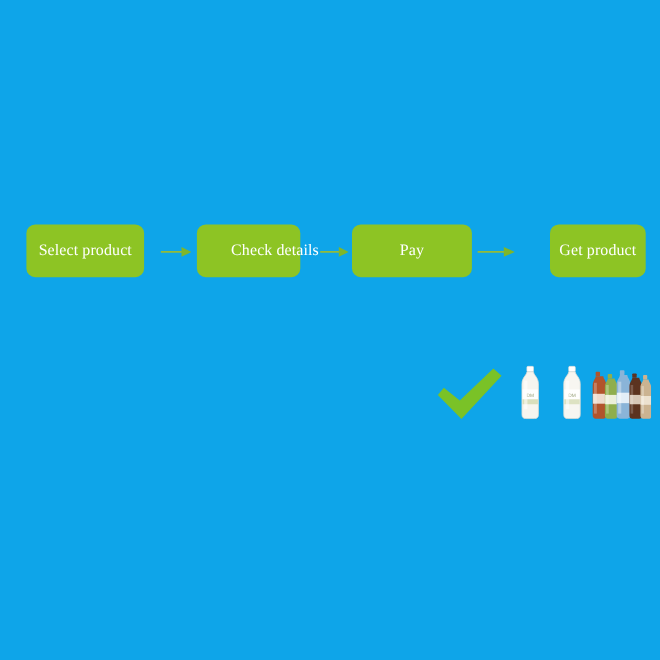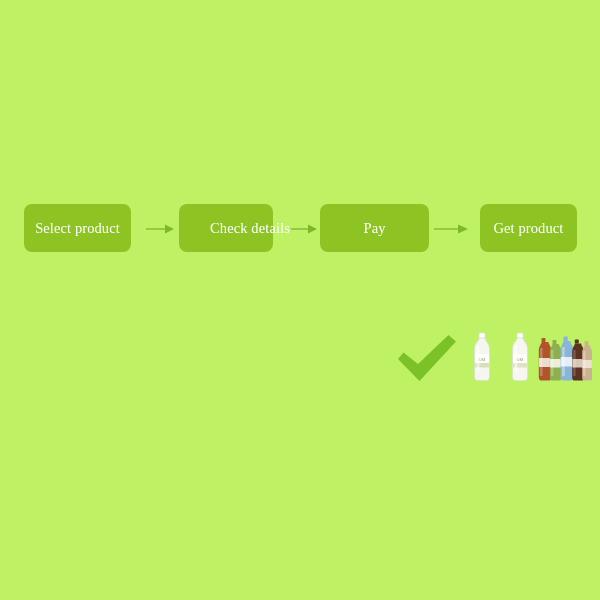--- a/index.html
+++ b/index.html
@@ -14,21 +14,21 @@
     overflow: hidden;
     font-family: "Liberation Serif", serif;
   }
 
   #canvas {
     position: absolute;
     left: 0;
     top: 0;
     width: 600px;
     height: 600px;
-    background: #bef264;
+    background: #0ea5e9;
   }
 
   
   .flow {
     position: absolute;
     left: 0;
     top: 204px;
     width: 600px;
     height: 50px;
   }
@@ -49,21 +49,21 @@
     font-family: "Liberation Serif", serif;
     font-size: 14.5px;
     line-height: 1;
     white-space: nowrap;
     letter-spacing: 0.1px;
   }
 
   .step-0 { left: 24px;  width: 107px; }
   .step-1 { left: 179px; width: 94px; padding-left: 48px;  }
   .step-2 { left: 320px; width: 109px;  }
-  .step-3 { left: 480px; width: 97px;  }
+  .step-3 { left: 500px; width: 87px;  }
 
   .flow-arrow {
     position: absolute;
     top: 17px;
     height: 16px;
   }
   .arrow-0 { left: 146px; width: 28px; }
   .arrow-1 { left: 291px; width: 26px; }
   .arrow-2 { left: 434px; width: 34px; }
   .flow-arrow svg { display: block; width: 100%; height: 100%; }

